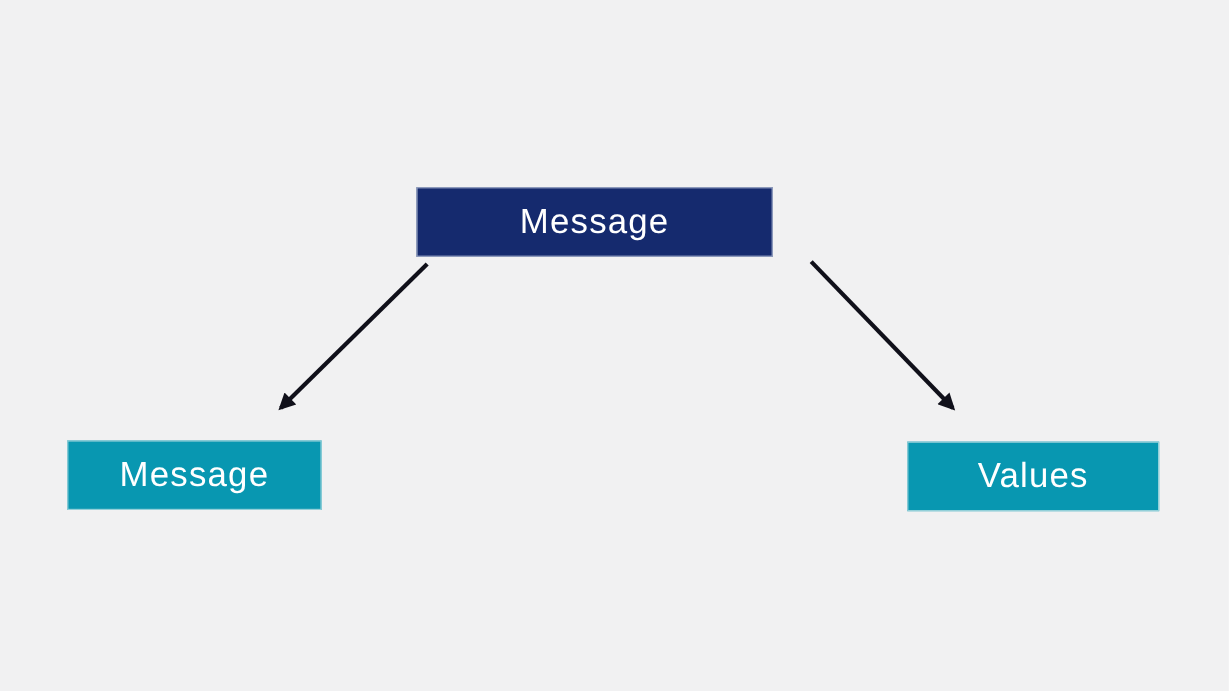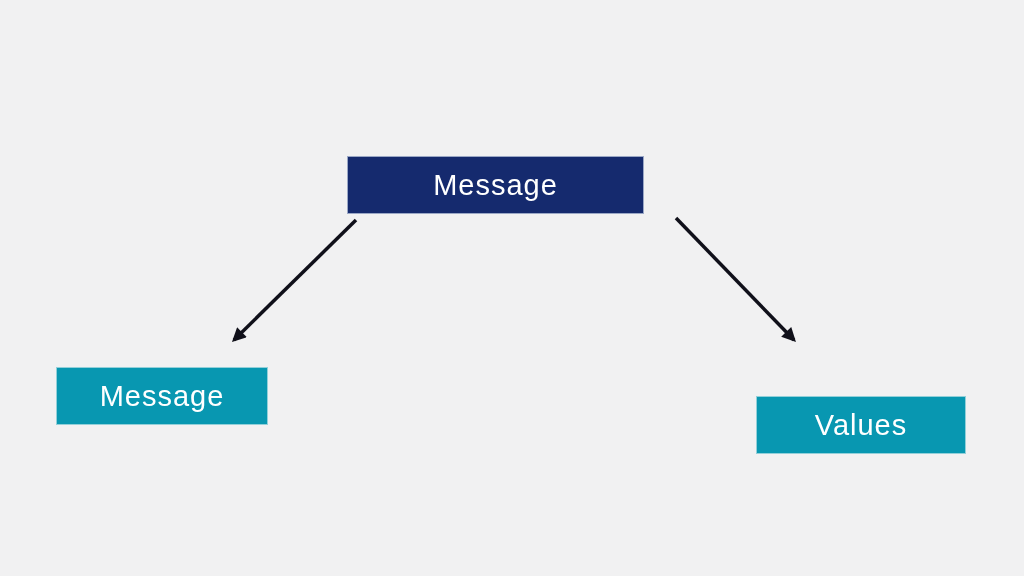--- a/index.html
+++ b/index.html
@@ -73,17 +73,17 @@
   </svg>
 
   <div class="node node-message" style="background-color: rgb(21, 42, 110);">
     <span>Message</span>
   </div>
 
   <div class="node node-mission" style="background-color: rgb(8, 151, 177);">
     <span>Message</span>
   </div>
 
-  <div class="node node-values" style="background-color: rgb(8, 151, 177); margin-top: 28px;">
+  <div class="node node-values" style="background-color: rgb(8, 151, 177);">
     <span>Values</span>
   </div>
 
 </div>
 
 </body></html>

